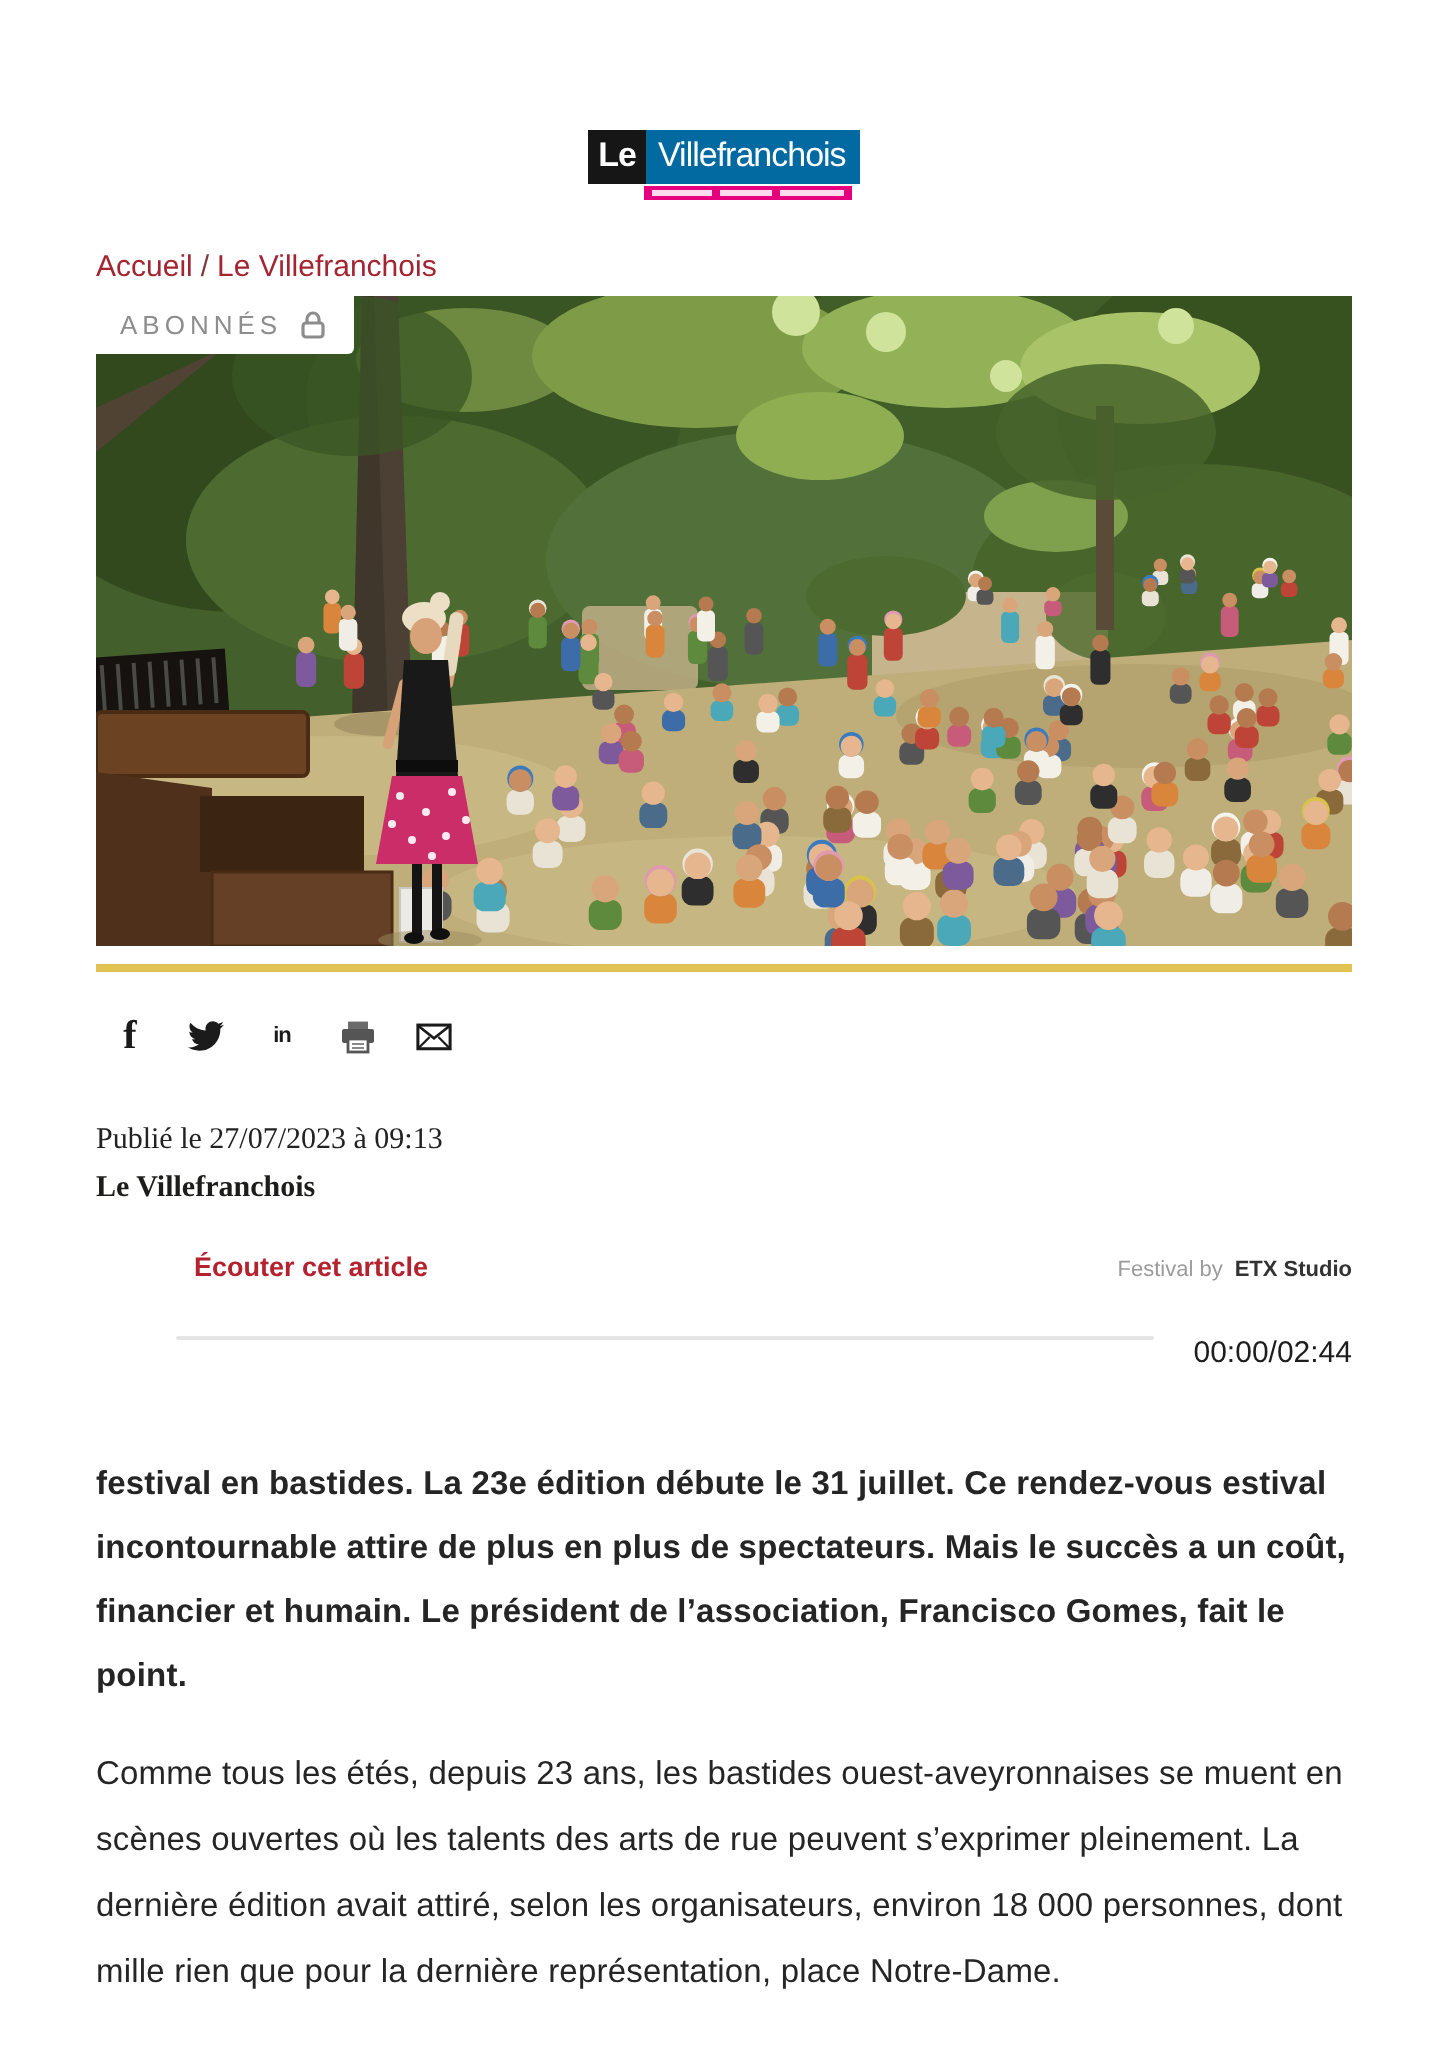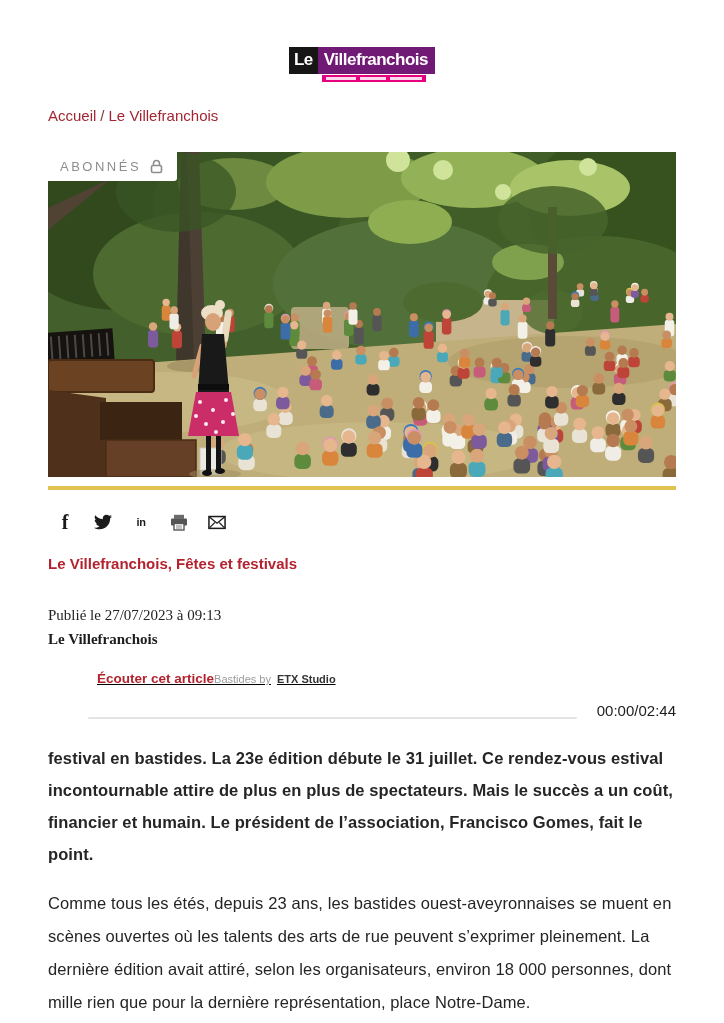--- a/index.html
+++ b/index.html
@@ -1,43 +1,43 @@
 <!DOCTYPE html>
 <html><head>
 <meta charset="utf-8">
 <style>
   * { margin:0; padding:0; box-sizing:border-box; }
   html,body { width:724px; height:1023px; background:#ffffff; overflow:hidden;
               font-family:"Liberation Sans", sans-serif; }
   .content { width:628px; margin:0 auto; position:relative; }
 
   
-  .logo-wrap { display:flex; flex-direction:column; align-items:center; padding-top:47px; }
+  .logo-wrap { display:flex; flex-direction:column; align-items:center; padding-top:65px; }
   .logo-boxes { display:flex; align-items:stretch; cursor:pointer; }
   .logo-le { background:#161616; color:#fff; font-weight:bold; font-size:17px;
              padding:3px 5px 4px 5px; font-family:"Liberation Sans", sans-serif;
              letter-spacing:-0.5px; }
-  .logo-name { background:#701a75; color:#fff; font-weight:bold; font-size:17px;
+  .logo-name { background:#0369a1; color:#fff; font-weight:normal; font-size:17px;
                padding:3px 7px 4px 6px; letter-spacing:-0.5px; }
   .logo-strip { background:#e6007e; height:7px; width:104px; margin-top:1px;
                 margin-left:24px; position:relative; }
   .logo-strip i { position:absolute; top:2px; height:3px; background:#ffffff; opacity:.85; }
 
   
   .breadcrumb { margin-top:25px; font-family:Liberation Sans, sans-serif; font-size:15px;
                 color:#a32532; }
   .breadcrumb a { color:#a32532; text-decoration:none; cursor:pointer; }
   .breadcrumb .sep { color:#7a3a3a; margin:0 4px; }
 
   
   h1.title { margin-top:14px; font-family:"Liberation Serif", serif; font-weight:bold;
              font-size:21px; color:#1c1c1b; letter-spacing:0.1px; }
 
   
-  .figure { margin-top:28px; position:relative; width:628px; height:325px; }
+  .figure { margin-top:6px; position:relative; width:628px; height:325px; }
   .figure svg.photo { display:block; width:628px; height:325px; }
   .badge { position:absolute; top:0; left:0; background:#ffffff; height:29px;
            display:flex; align-items:center; gap:8px; padding:0 13px 0 12px;
            border-bottom-right-radius:3px; }
   .badge span { color:#8d8d8d; font-size:13px; letter-spacing:2.5px; }
   .caption { margin-top:9px; font-family:"Liberation Serif", serif; font-size:13px;
              color:#9b9b9b; }
   .divider { margin-top:9px; height:4px; background:#e0c351; width:628px; }
 
   
@@ -50,31 +50,31 @@
 
   
   .tags { margin-top:24px; font-weight:bold; font-size:15px; color:#b3222e; cursor:pointer; }
   .published { margin-top:35px; font-family:"Liberation Serif", serif; font-size:15px;
                color:#222; }
   .author { margin-top:7px; font-family:"Liberation Serif", serif; font-weight:bold;
             font-size:15px; color:#1c1c1b; }
 
   
   .audio { margin-top:23px; }
-  .audio-top { display:flex; align-items:baseline;text-decoration:underline; }
+  .audio-top { display:flex; justify-content:space-between; align-items:baseline; }
   .listen { margin-left:49px; color:#b3222e; font-weight:bold; font-size:13.5px; cursor:pointer; }
   .powered { font-size:11px; color:#9b9b9b; }
   .powered b { color:#333; margin-left:6px; }
-  .audio-row2 { display:flex; align-items:flex-end; margin-left:40px; margin-top:16px; }
+  .audio-row2 { display:flex; align-items:flex-start; margin-left:40px; margin-top:27px; }
   .track { flex:1; height:2px; background:#e4e4e4; margin-right:20px; border-radius:1px;
            cursor:pointer; }
   .time { font-size:15px; color:#1d1d1d; }
 
   
-  .intro { margin-top:23px; font-size:16.5px; font-weight:bold; color:#252525;
+  .intro { margin-top:41px; font-size:16.5px; font-weight:bold; color:#252525;
            line-height:32px; letter-spacing:0.1px; }
   .bodytext { margin-top:17px; font-size:16.5px; color:#252525; line-height:33px;
               letter-spacing:0.1px; }
 </style>
 </head>
 <body>
 
 <div class="logo-wrap">
   <div class="logo-boxes">
     <span class="logo-le">Le</span>
@@ -520,28 +520,27 @@
     <span class="sbtn">
       <svg width="19" height="15" viewBox="0 0 19 15">
         <rect x="1" y="1.2" width="17" height="12.5" fill="none" stroke="#1b1b1b" stroke-width="1.6"></rect>
         <polyline points="1.5,1.8 9.5,8.2 17.5,1.8" fill="none" stroke="#1b1b1b" stroke-width="1.4"></polyline>
         <line x1="1.5" y1="13.2" x2="7.2" y2="7.5" stroke="#1b1b1b" stroke-width="1.2"></line>
         <line x1="17.5" y1="13.2" x2="11.8" y2="7.5" stroke="#1b1b1b" stroke-width="1.2"></line>
       </svg>
     </span>
   </div>
 
-  <div class="tags">Le Villefranchois, Fêtes et festivals</div>
   <div class="published">Publié le 27/07/2023 à 09:13</div>
   <div class="author">Le Villefranchois</div>
 
   <div class="audio">
     <div class="audio-top">
       <span class="listen">Écouter cet article</span>
-      <span class="powered"><span>Bastides by</span><b>ETX Studio</b></span>
+      <span class="powered"><span>Festival by</span><b>ETX Studio</b></span>
     </div>
     <div class="audio-row2">
       <div class="track"></div>
       <span class="time">00:00/02:44</span>
     </div>
   </div>
 
   <p class="intro">festival en bastides. La 23e édition débute le 31 juillet. Ce rendez-vous estival incontournable attire de plus en plus de spectateurs. Mais le succès a un coût, financier et humain. Le président de l’association, Francisco Gomes, fait le point.</p>
   <p class="bodytext">Comme tous les étés, depuis 23 ans, les bastides ouest-aveyronnaises se muent en scènes ouvertes où les talents des arts de rue peuvent s’exprimer pleinement. La dernière édition avait attiré, selon les organisateurs, environ 18 000 personnes, dont mille rien que pour la dernière représentation, place Notre-Dame.</p>
 </div>

